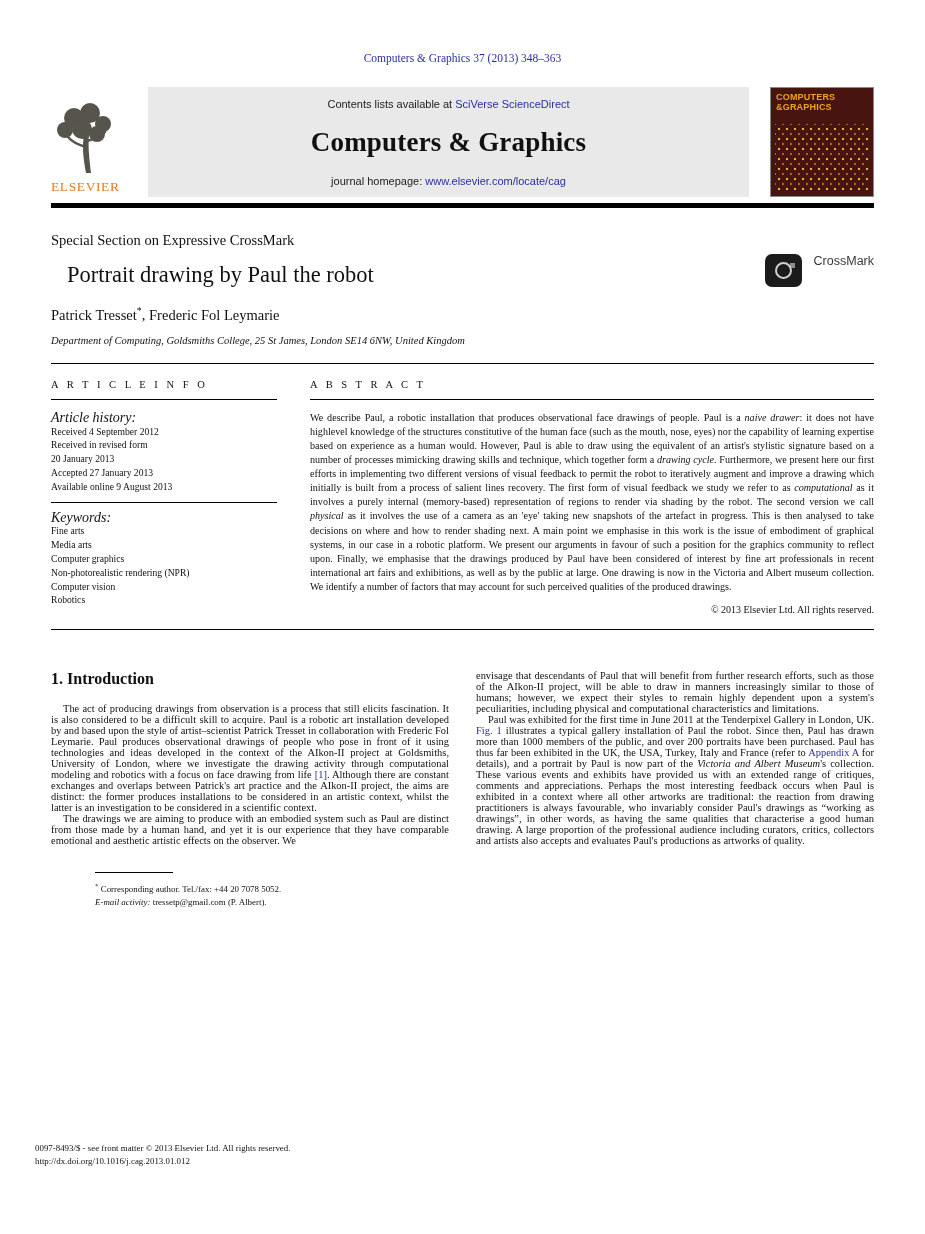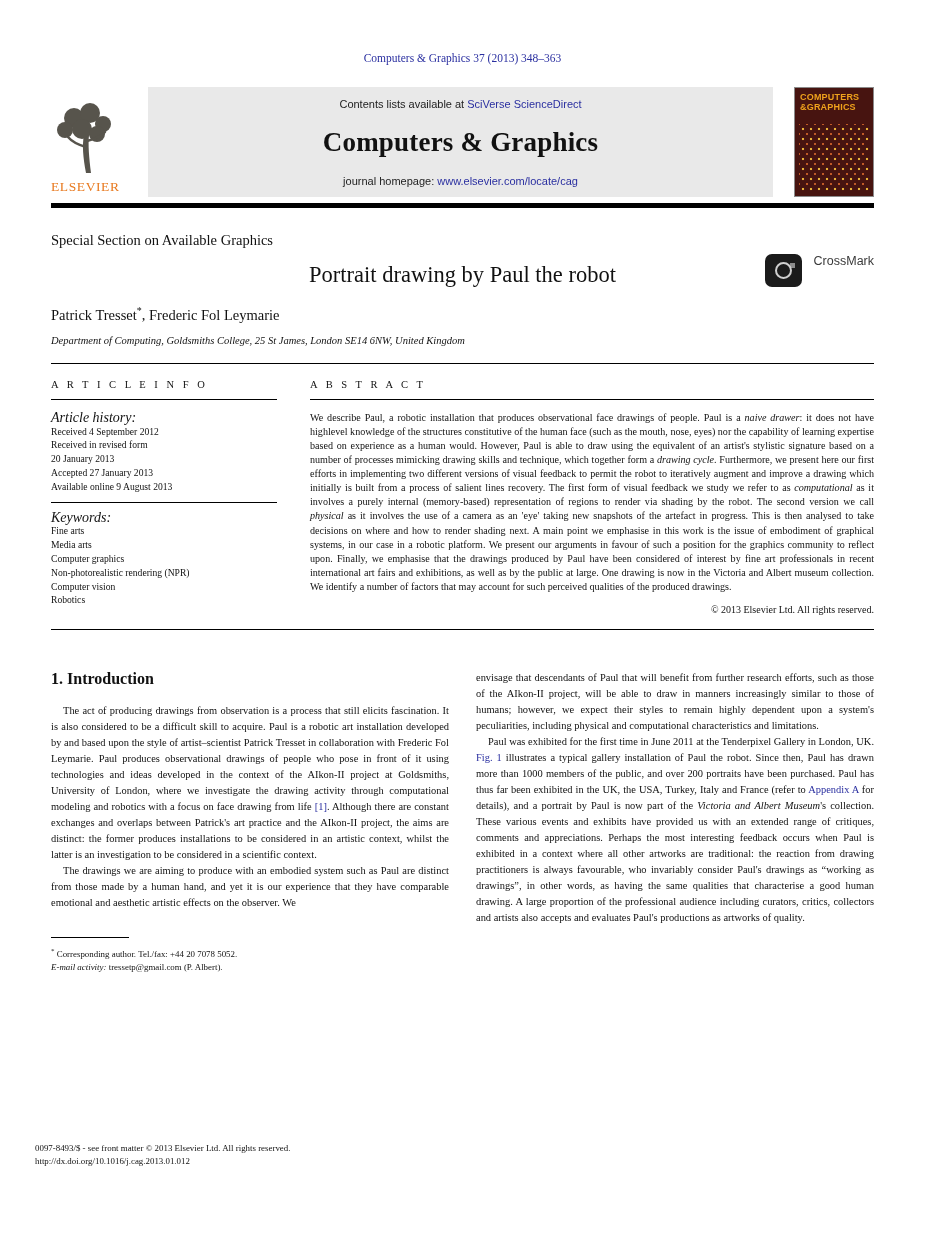--- a/index.html
+++ b/index.html
@@ -13,31 +13,31 @@
   i{font-style:italic;}
 
   .citation{padding-top:52px;text-align:center;font-size:11.5px;color:var(--link);}
 
   .masthead{margin-top:23px;display:flex;align-items:stretch;height:110px;}
   .logo-col{width:97px;display:flex;flex-direction:column;align-items:flex-start;justify-content:flex-end;padding-bottom:2px;}
   .els-word{font-size:13.5px;color:var(--elsorange);letter-spacing:.6px;margin-top:2px;}
   .mast-center{flex:1;background:var(--headerbg);display:flex;flex-direction:column;justify-content:space-between;text-align:center;padding:11px 0 10px;}
   .contents-line,.homepage-line{font-family:"Liberation Sans",sans-serif;font-size:11px;color:#222;}
   .mast-title{font-size:27px;font-weight:bold;letter-spacing:.2px;}
-  .cover{width:80px;margin-left:21px;background:var(--coverbg);border:1px solid #8a8a8a;position:relative;box-sizing:border-box;}
+  .cover{width:104px;margin-left:21px;background:var(--coverbg);border:1px solid #8a8a8a;position:relative;box-sizing:border-box;}
   .cover-title{font-family:"Liberation Sans",sans-serif;font-weight:bold;font-size:9px;line-height:1.1;color:var(--covertitle);padding:5px 0 0 5px;letter-spacing:.2px;}
   .cover-pattern{position:absolute;left:4px;right:4px;top:36px;bottom:5px;
     background-image:radial-gradient(circle,#e8b23a 1.1px,transparent 1.6px),radial-gradient(circle,#c05a28 1px,transparent 1.5px);
     background-size:8px 10px,8px 10px;background-position:0 0,4px 5px;}
 
   .black-bar{height:5px;background:#000;margin-top:6px;}
 
   .titleblock{position:relative;margin-top:24px;}
   .section-label{font-size:14.5px;}
-  .title{margin:13px 16px 0;font-size:22.5px;font-weight:normal;text-align:center;}
+  .title{margin:13px 16px 0;font-size:22.5px;font-weight:normal;}
   .authors{margin-top:17px;font-size:14.5px;}
   .corr{font-size:10px;}
   .affiliation{margin-top:11px;font-size:10.5px;font-style:italic;}
   .crossmark{position:absolute;top:22px;right:0;display:flex;align-items:flex-start;gap:12px;}
   .cm-badge{width:37px;height:33px;background:#1b1b1b;border-radius:7px;position:relative;}
   .cm-badge::after{content:"";position:absolute;left:10px;top:8px;width:13px;height:13px;border:2.5px solid #cfcfcf;border-radius:50%;}
   .cm-badge::before{content:"";position:absolute;right:7px;top:9px;width:5px;height:5px;background:#8d8d8d;}
   .cm-text{font-family:"Liberation Sans",sans-serif;font-size:12.5px;color:#3a3a3a;}
 
   .infoblock{margin-top:17px;border-top:1px solid #000;border-bottom:1px solid #000;display:flex;padding:15px 0 14px;}
@@ -46,24 +46,24 @@
   .col-heading{font-size:10.5px;letter-spacing:3px;border-bottom:1px solid #000;padding-bottom:9px;margin-bottom:11px;}
   .info-label{font-style:italic;font-size:14px;line-height:13.8px;}
   .info-lines div{font-size:9.6px;line-height:13.8px;}
   .keywords-rule{border-top:1px solid #000;margin:8px 0;}
   .abs-text{margin:0;font-size:10.1px;line-height:14.1px;text-align:justify;}
   .abs-copyright{margin-top:10px;text-align:right;font-size:10px;}
 
   .body-cols{margin-top:40px;display:flex;gap:27px;}
   .col{flex:1;min-width:0;}
   .sec-heading{margin:0 0 15px;font-size:16px;font-weight:bold;}
-  .para{margin:0;font-size:10.45px;line-height:16px;text-align:justify;}
+  .para{margin:0;font-size:10.45px;line-height:11px;text-align:justify;}
   .para.indent{text-indent:12px;}
 
-  .footnote{margin-top:26px;}
+  .footnote{margin-top:26px;margin-left:44px;}
   .fn-rule{width:78px;border-top:1px solid #000;margin-bottom:7px;}
   .fn-line{font-size:8.9px;line-height:12.5px;}
   .fn-line sup{font-size:7px;}
 
   .page-footer{position:absolute;left:35px;bottom:66px;font-size:8.9px;line-height:13px;}
 </style>
 </head>
 <body>
 
 <div class="page">
@@ -105,21 +105,21 @@
         <div>COMPUTERS</div>
         <div>&amp;GRAPHICS</div>
       </div>
       <div class="cover-pattern"></div>
     </div>
   </div>
 
   <div class="black-bar"></div>
 
   <div class="titleblock">
-    <div class="section-label">Special Section on Available Graphics</div>
+    <div class="section-label">Special Section on Expressive CrossMark</div>
     <h1 class="title">Portrait drawing by Paul the robot</h1>
     <div class="authors">
       <span>Patrick Tresset</span><sup class="corr">*</sup><span>, Frederic Fol Leymarie</span>
     </div>
     <div class="affiliation">Department of Computing, Goldsmiths College, 25 St James, London SE14 6NW, United Kingdom</div>
     <div class="crossmark">
       <div class="cm-badge"></div>
       <div class="cm-text">CrossMark</div>
     </div>
   </div>

